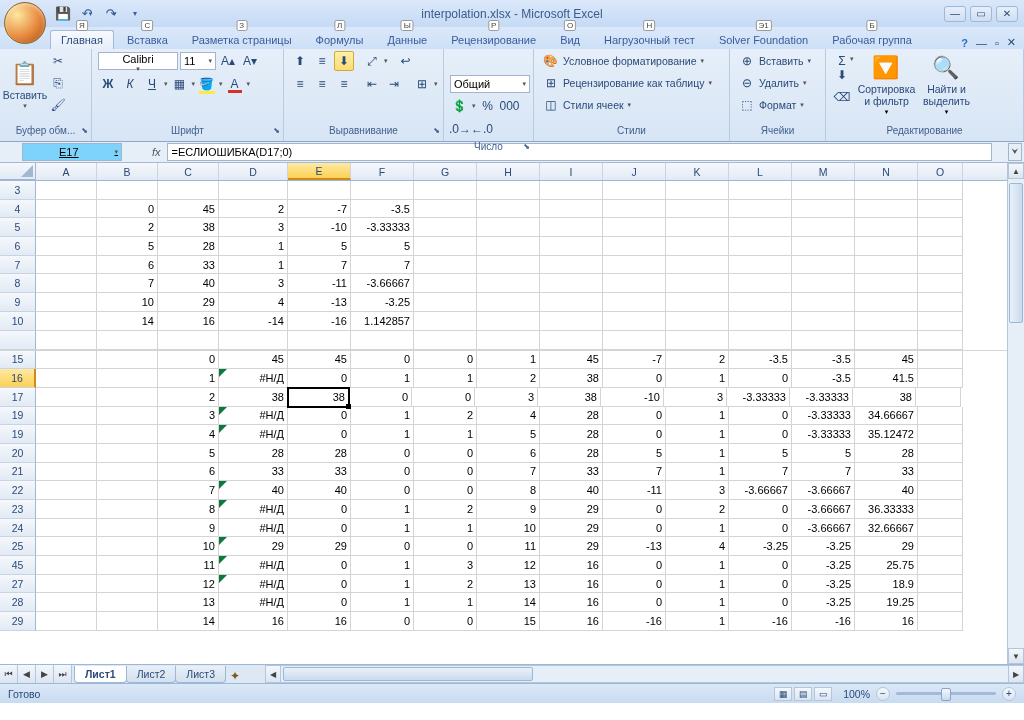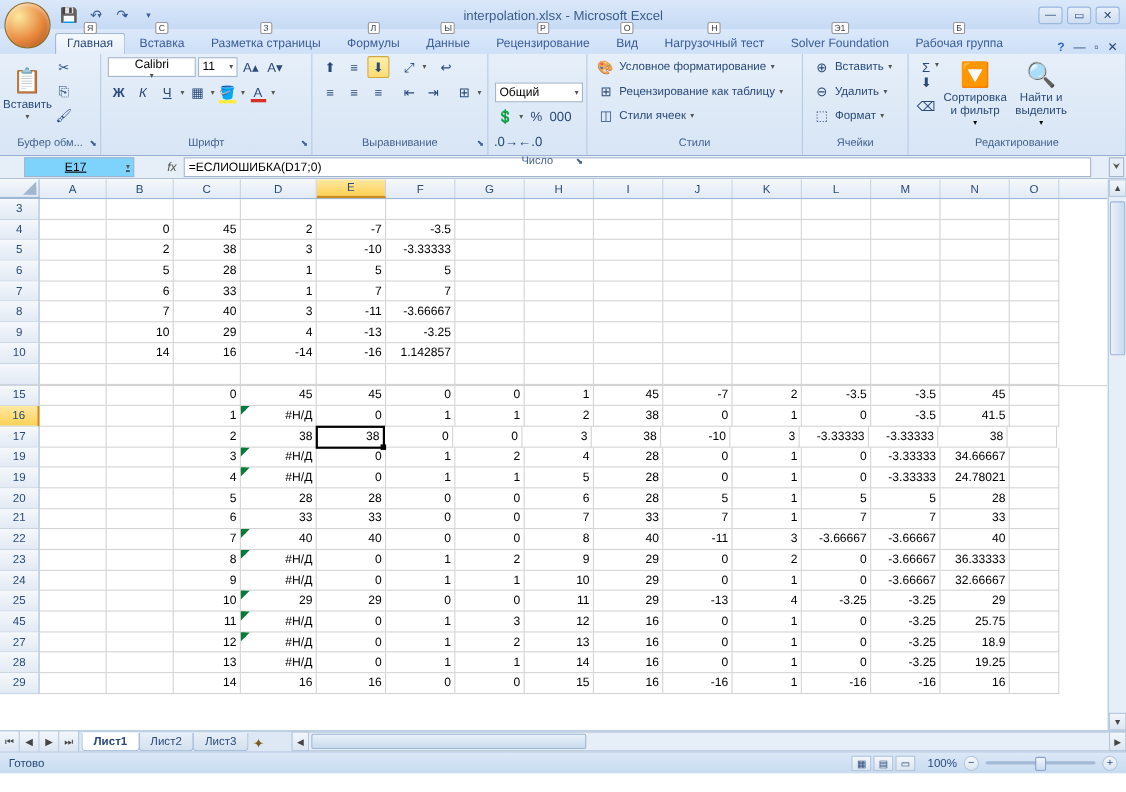--- a/index.html
+++ b/index.html
@@ -586,21 +586,21 @@
             <div class="cell cD err">#Н/Д</div>
             <div class="cell cE">0</div>
             <div class="cell cF">1</div>
             <div class="cell cG">1</div>
             <div class="cell cH">5</div>
             <div class="cell cI">28</div>
             <div class="cell cJ">0</div>
             <div class="cell cK">1</div>
             <div class="cell cL">0</div>
             <div class="cell cM">-3.33333</div>
-            <div class="cell cN">24.78021</div>
+            <div class="cell cN">35.12472</div>
             <div class="cell cO"></div>
           </div>
           <div class="row">
             <div class="rowhead">20</div>
             <div class="cell cA"></div>
             <div class="cell cB"></div>
             <div class="cell cC">5</div>
             <div class="cell cD">28</div>
             <div class="cell cE">28</div>
             <div class="cell cF">0</div>

